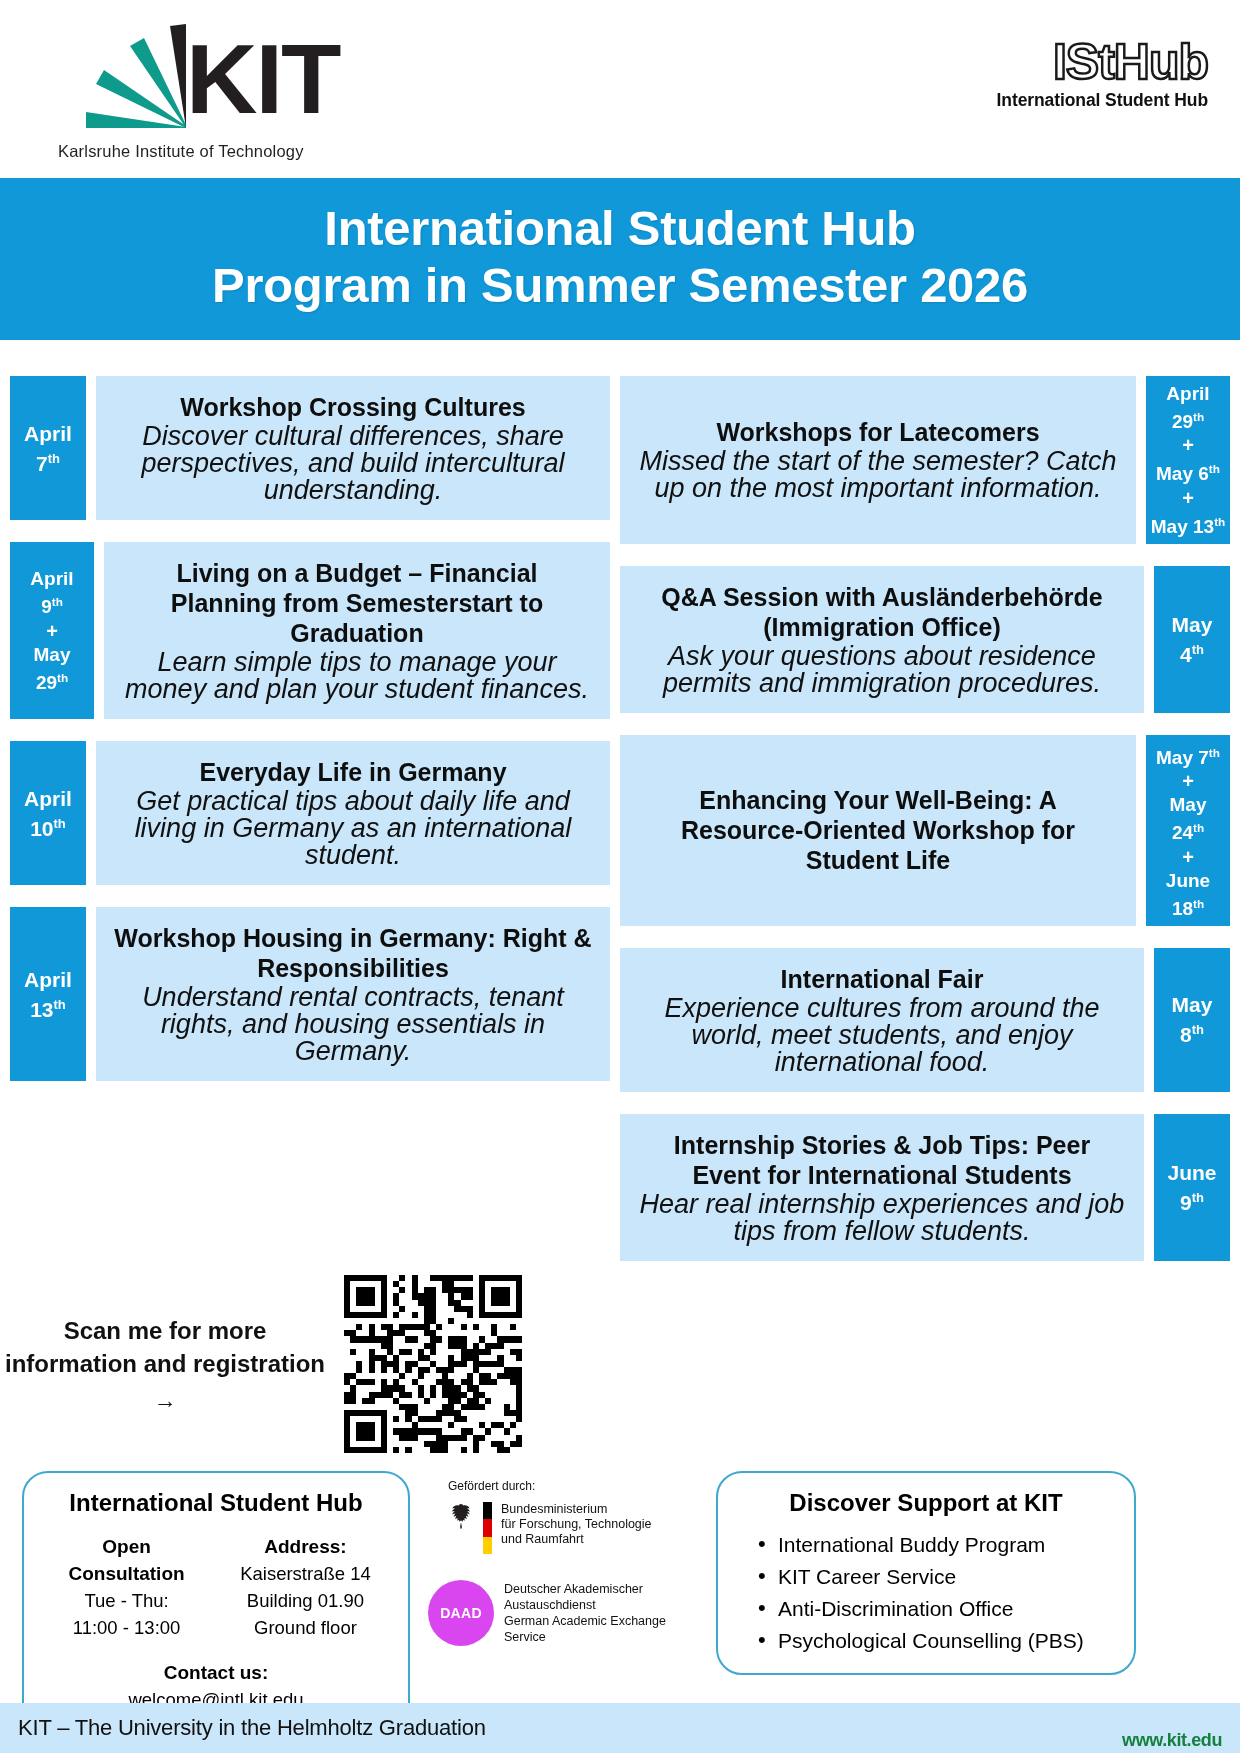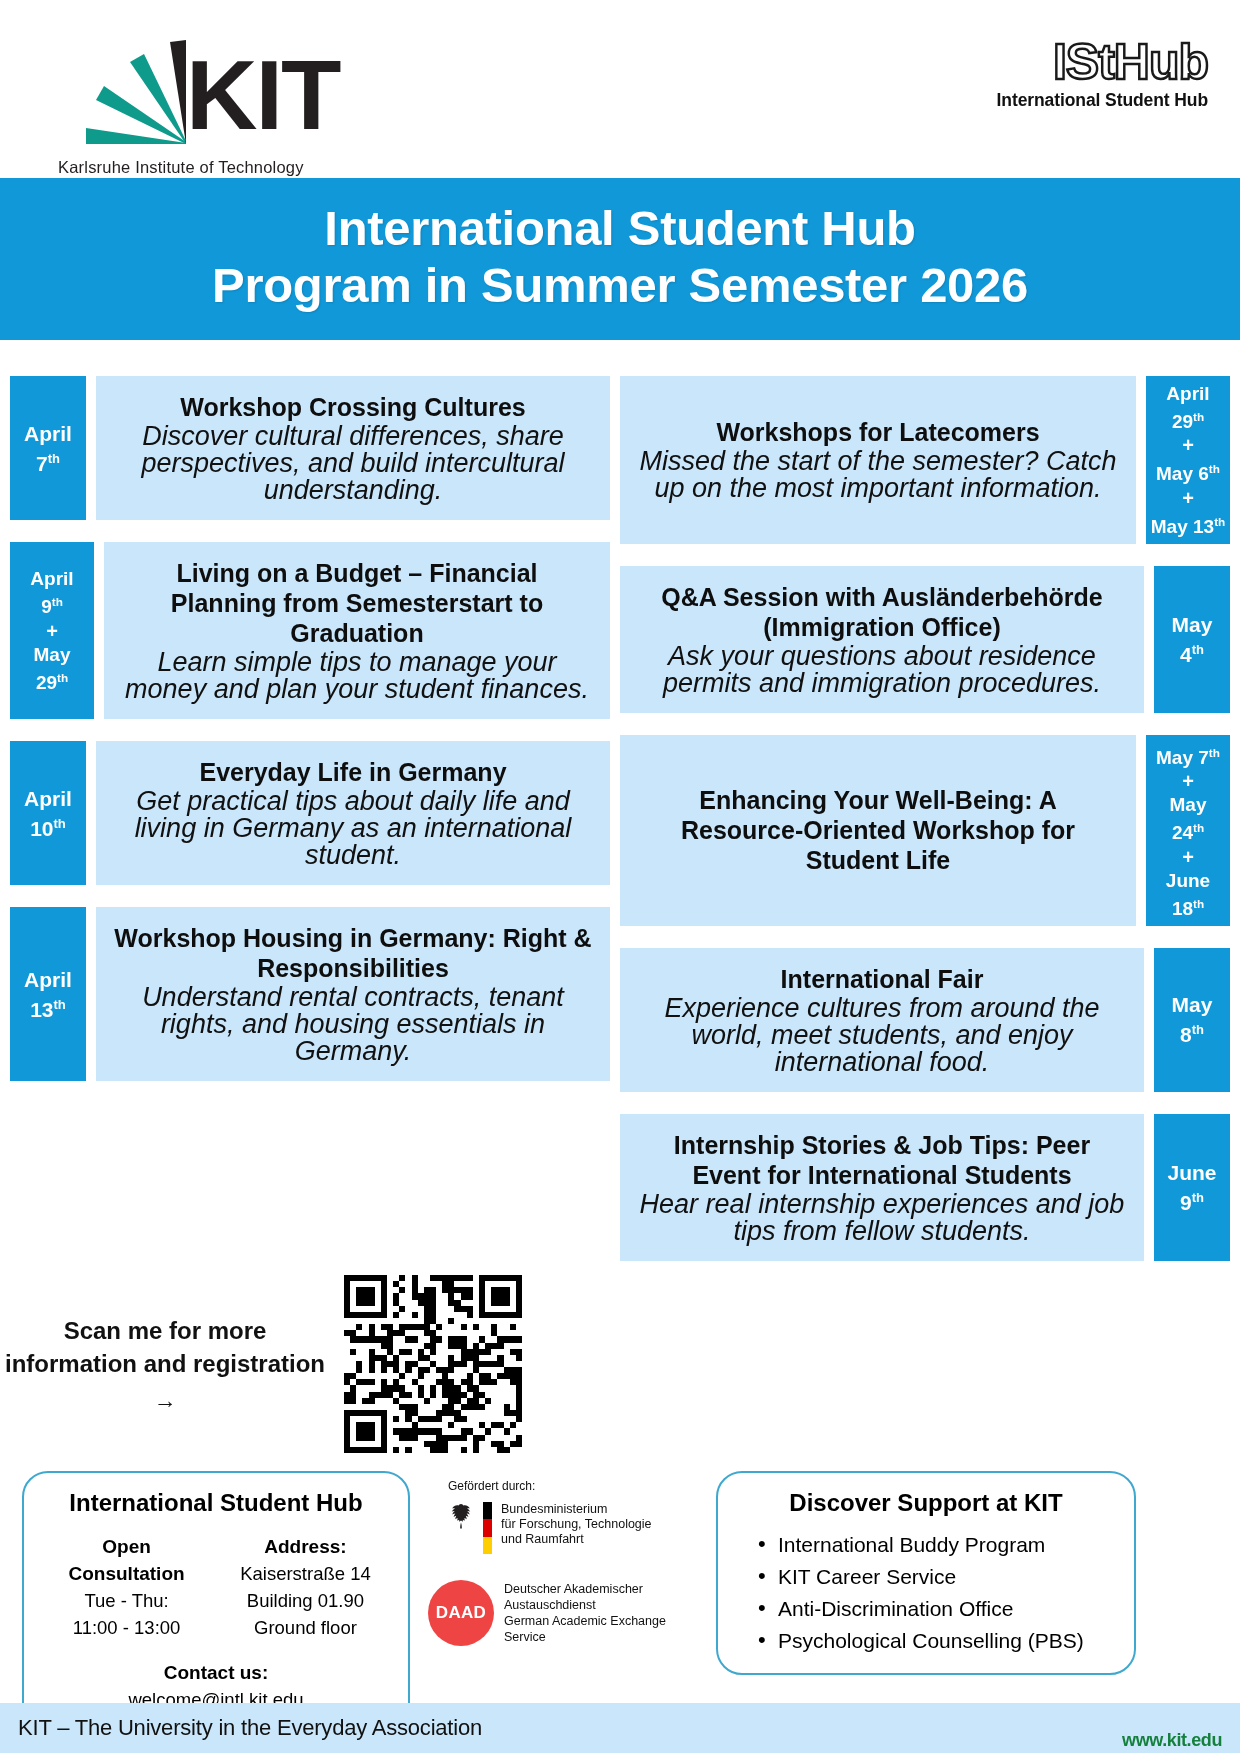--- a/index.html
+++ b/index.html
@@ -6,21 +6,21 @@
   html, body {
     width: 1240px; height: 1753px;
     background: #ffffff;
     font-family: "Liberation Sans", sans-serif;
     overflow: hidden;
   }
   .poster { position: relative; width: 1240px; height: 1753px; background:#fff; }
 
   
   .topbar { position:relative; height:178px; }
-  .kit-logo { position:absolute; left:58px; top:40px; width:300px; height:140px; }
+  .kit-logo { position:absolute; left:58px; top:24px; width:300px; height:140px; }
   .kit-fan { position:absolute; left:0; top:0; width:130px; height:105px; }
   .kit-letters { position:absolute; left:128px; top:5px; font-family:"Liberation Sans", sans-serif;
     font-weight:bold; font-size:99px; line-height:99px; color:#231f20; letter-spacing:-2px; }
   .kit-sub { position:absolute; left:0; top:118px; font-size:16.5px; color:#231f20; letter-spacing:.2px; }
 
   .isthub { position:absolute; right:32px; top:36px; width:240px; text-align:right; }
   .isthub-main { font-size:50px; font-weight:bold; line-height:52px; letter-spacing:-1px;
     color:#ffffff; -webkit-text-stroke:2.5px #1a1a1a; text-shadow:0 0 0 #000; }
   .isthub-sub { font-size:17.5px; font-weight:bold; color:#111; margin-top:2px; letter-spacing:-0.1px;}
 
@@ -74,22 +74,22 @@
   .contact b { display:block; font-size:19px; }
 
   .fmid { width:282px; padding-top:8px; text-align:center; }
   .gefoerdert { font-size:12px; color:#111; text-align:left; padding-left:26px; }
   .bmbf { display:flex; align-items:flex-start; gap:9px; margin-top:9px; padding-left:26px; text-align:left;}
   .eagle { width:26px; height:30px; }
   .flagbar { width:9px; height:52px; display:flex; flex-direction:column; }
   .flagbar i { display:block; flex:1; }
   .bmbf-txt { font-size:12.5px; line-height:15px; color:#111; }
   .daad { display:flex; align-items:center; gap:10px; margin-top:26px; padding-left:6px; text-align:left;}
-  .daad-circle { width:66px; height:66px; border-radius:50%; background:#ef4444;
-    color:#fff; font-size:17px; font-weight:bold; display:flex; align-items:center; justify-content:center;
+  .daad-circle { width:66px; height:66px; border-radius:50%; background:#d946ef;
+    color:#fff; font-size:14px; font-weight:bold; display:flex; align-items:center; justify-content:center;
     letter-spacing:.3px; flex:0 0 66px;}
   .daad-txt { font-size:12.5px; line-height:16px; color:#111; }
 
   .fbox-right { width:420px; }
   .fbox-right h3 { font-size:24px; font-weight:bold; text-align:center; margin-bottom:12px; }
   .fbox-right ul { list-style:none; padding-left:26px; }
   .fbox-right li { font-size:21px; line-height:32px; position:relative; padding-left:20px; }
   .fbox-right li:before { content:"\2022"; position:absolute; left:0; top:-1px; font-size:22px; }
 
   
@@ -718,17 +718,17 @@
       <ul id="supportList">
           <li>International Buddy Program</li>
           <li>KIT Career Service</li>
           <li>Anti-Discrimination Office</li>
           <li>Psychological Counselling (PBS)</li>
         </ul>
     </div>
   </div>
 
   <div class="bottombar">
-    <div class="left">KIT – The University in the Everyday Association</div>
+    <div class="left">KIT – The University in the Helmholtz Graduation</div>
     <div class="right">www.kit.edu</div>
   </div>
 
 </div>
 
 </body></html>

